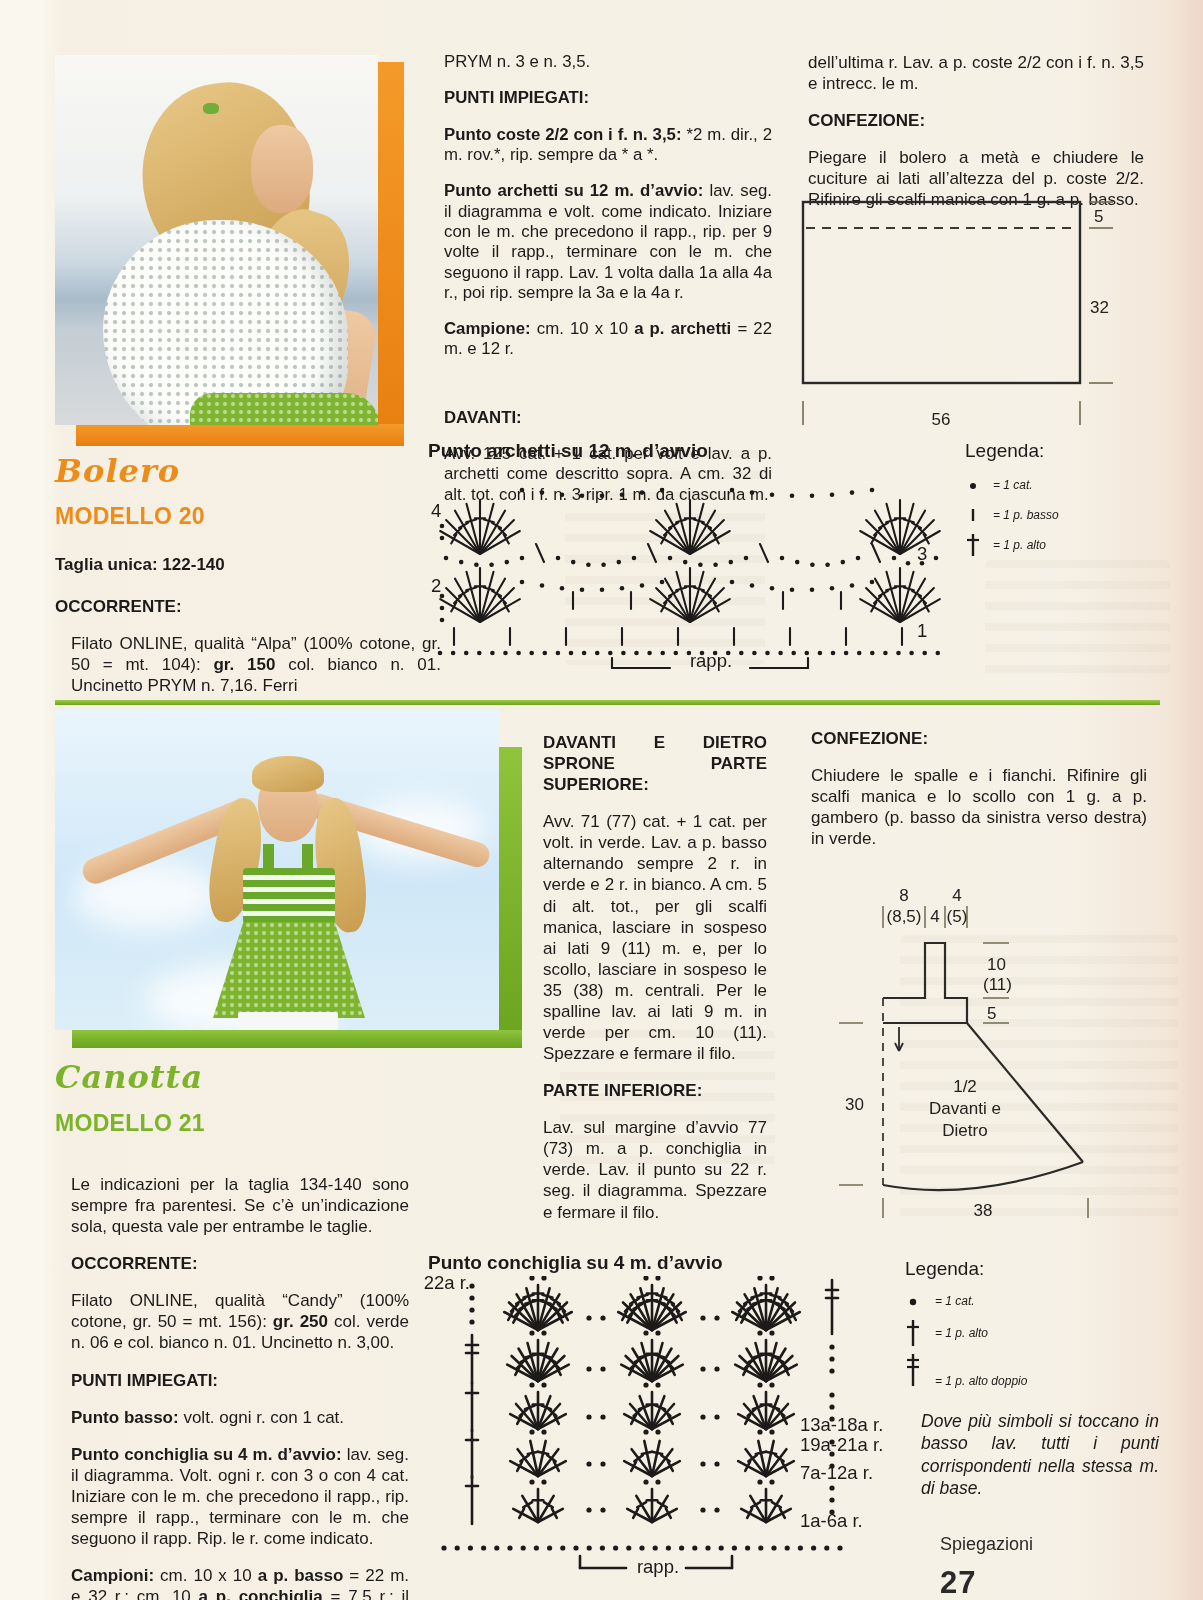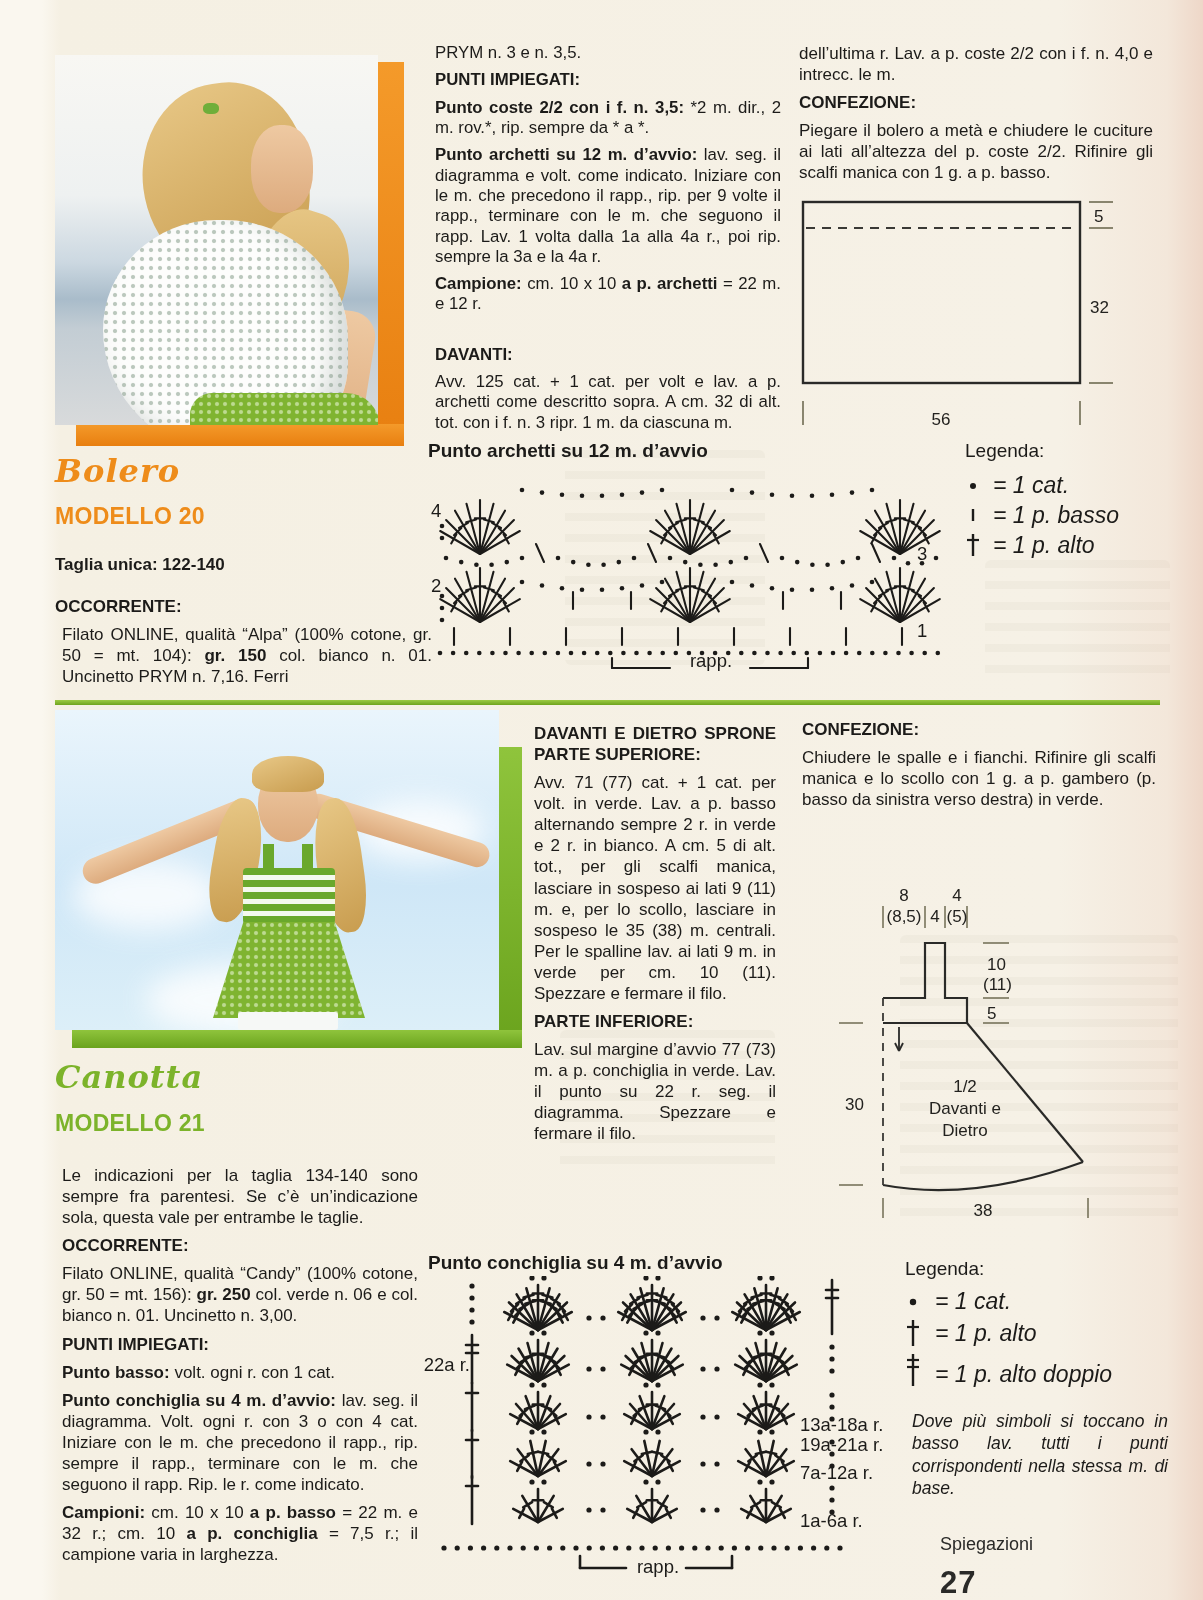--- a/index.html
+++ b/index.html
@@ -2,30 +2,30 @@
 <html style="--orange: #ee8c1a; --green: #7cb32a;"><head>
 <meta charset="utf-8">
 <style>
   html,body{margin:0;padding:0;background:#d8d2c4;}
   .page{position:relative;width:1203px;height:1600px;margin:0 auto;overflow:hidden;
         background:linear-gradient(90deg,#faf7ef 0 42px,#f5f0e3 60px,#f6f1e6 88%,#f3e7da 97%,#eed7c8 100%);
         font-family:"Liberation Sans",sans-serif;color:#1c1b19;}
   .abs{position:absolute;}
   .just{text-align:justify;}
   .b{font-weight:700;}
-  p{margin:7px;}
+  p{margin:16px;}
   .body17{font-size:17px;line-height:1.24;}
   .body168{font-size:16.8px;line-height:1.21;}
   .script-title{font-family:"DejaVu Serif",serif;font-style:italic;font-weight:700;font-size:32px;letter-spacing:1px;}
   .model{font-size:23px;font-weight:700;letter-spacing:.3px;}
   .dtitle{font-size:19px;font-weight:700;}
   .rowlab{font-size:18.5px;}
   .legend-h{font-size:19px;font-weight:400;}
   .legend-row{display:flex;align-items:center;gap:12px;height:30px;}
-  .legend-it{font-style:italic;font-size:23px;}
+  .legend-it{font-style:italic;font-size:12px;}
   .note-it{font-style:italic;font-size:17.5px;line-height:1.28;}
   .divider{background:linear-gradient(180deg,#9ccb44,#6ea31e);}
   .frame-orange{background:linear-gradient(180deg,#f49a2a,#e87f10);}
   .frame-green{background:linear-gradient(180deg,#8fc43c,#6aa31d);}
   .ghost{background:repeating-linear-gradient(180deg,rgba(170,158,134,.13) 0 8px,rgba(0,0,0,0) 8px 21px);
          opacity:.55;filter:blur(.6px);border-radius:6px;}
   .stext{font-family:"Liberation Sans",sans-serif;font-size:17px;fill:#23221f;}
   .footer-label{font-size:18px;color:#2a2a28;}
   .footer-num{font-size:31px;font-weight:700;color:#2a2a28;letter-spacing:1px;}
   
@@ -71,21 +71,21 @@
     <p class="b">PUNTI IMPIEGATI:</p>
     <p><span class="b">Punto coste 2/2 con i f. n. 3,5:</span><span> *2 m. dir., 2 m. rov.*, rip. sempre da * a *.</span></p>
     <p><span class="b">Punto archetti su 12 m. d’avvio:</span><span> lav. seg. il diagramma e volt. come indicato. Iniziare con le m. che precedono il rapp., rip. per 9 volte il rapp., terminare con le m. che seguono il rapp. Lav. 1 volta dalla 1a alla 4a r., poi rip. sempre la 3a e la 4a r.</span></p>
     <p><span class="b">Campione:</span><span> cm. 10 x 10 </span><span class="b">a p. archetti</span><span> = 22 m. e 12 r.</span></p>
     <p style="height:16px;"></p>
     <p class="b">DAVANTI:</p>
     <p>Avv. 125 cat. + 1 cat. per volt e lav. a p. archetti come descritto sopra. A cm. 32 di alt. tot. con i f. n. 3 ripr. 1 m. da ciascuna m.</p>
   </div>
 
   <div class="abs body17 just" style="left:792px;top:36px;width:368px;">
-    <p>dell’ultima r. Lav. a p. coste 2/2 con i f. n. 4,0 e intrecc. le m.</p>
+    <p>dell’ultima r. Lav. a p. coste 2/2 con i f. n. 3,5 e intrecc. le m.</p>
     <p class="b">CONFEZIONE:</p>
     <p>Piegare il bolero a metà e chiudere le cuciture ai lati all’altezza del p. coste 2/2. Rifinire gli scalfi manica con 1 g. a p. basso.</p>
   </div>
 
   <svg class="abs" style="left:793px;top:188px;" width="340" height="250" viewBox="0 0 340 250">
     <rect x="10" y="14" width="277" height="181" fill="none" stroke="#2a2a28" stroke-width="2.4"></rect>
     <line x1="13" y1="40" x2="284" y2="40" stroke="#3a3935" stroke-width="1.8" stroke-dasharray="9 7"></line>
     <g stroke="#6f6b52" stroke-width="1.6">
       <line x1="296" y1="14" x2="320" y2="14"></line>
       <line x1="296" y1="40" x2="320" y2="40"></line>
@@ -807,21 +807,21 @@
         <circle cx="161.0" cy="42.0" r="2.6"></circle>
         <circle cx="175.0" cy="42.0" r="2.6"></circle>
         <circle cx="275.0" cy="42.0" r="2.6"></circle>
         <circle cx="289.0" cy="42.0" r="2.6"></circle>
         <circle cx="44.0" cy="10.0" r="2.6"></circle>
         <circle cx="44.0" cy="22.0" r="2.6"></circle>
         <circle cx="44.0" cy="34.0" r="2.6"></circle>
         <circle cx="44.0" cy="46.0" r="2.6"></circle>
       </g>
     </svg>
-  <div class="abs rowlab" style="left:418px;top:1354px;width:52px;text-align:right;">22a r.</div>
+  <div class="abs rowlab" style="left:418px;top:1272px;width:52px;text-align:right;">22a r.</div>
   <div class="abs rowlab" style="left:800px;top:1434px;">19a-21a r.</div>
   <div class="abs rowlab" style="left:800px;top:1414px;">13a-18a r.</div>
   <div class="abs rowlab" style="left:800px;top:1462px;">7a-12a r.</div>
   <div class="abs rowlab" style="left:800px;top:1510px;">1a-6a r.</div>
   <div class="abs rowlab" style="left:625px;top:1556px;width:66px;text-align:center;">rapp.</div>
 
   <div class="abs" style="left:905px;top:1258px;width:270px;">
     <div class="legend-h" style="margin-bottom:6px;">Legenda:</div>
     <div class="legend-row">
       <svg width="18" height="22">

